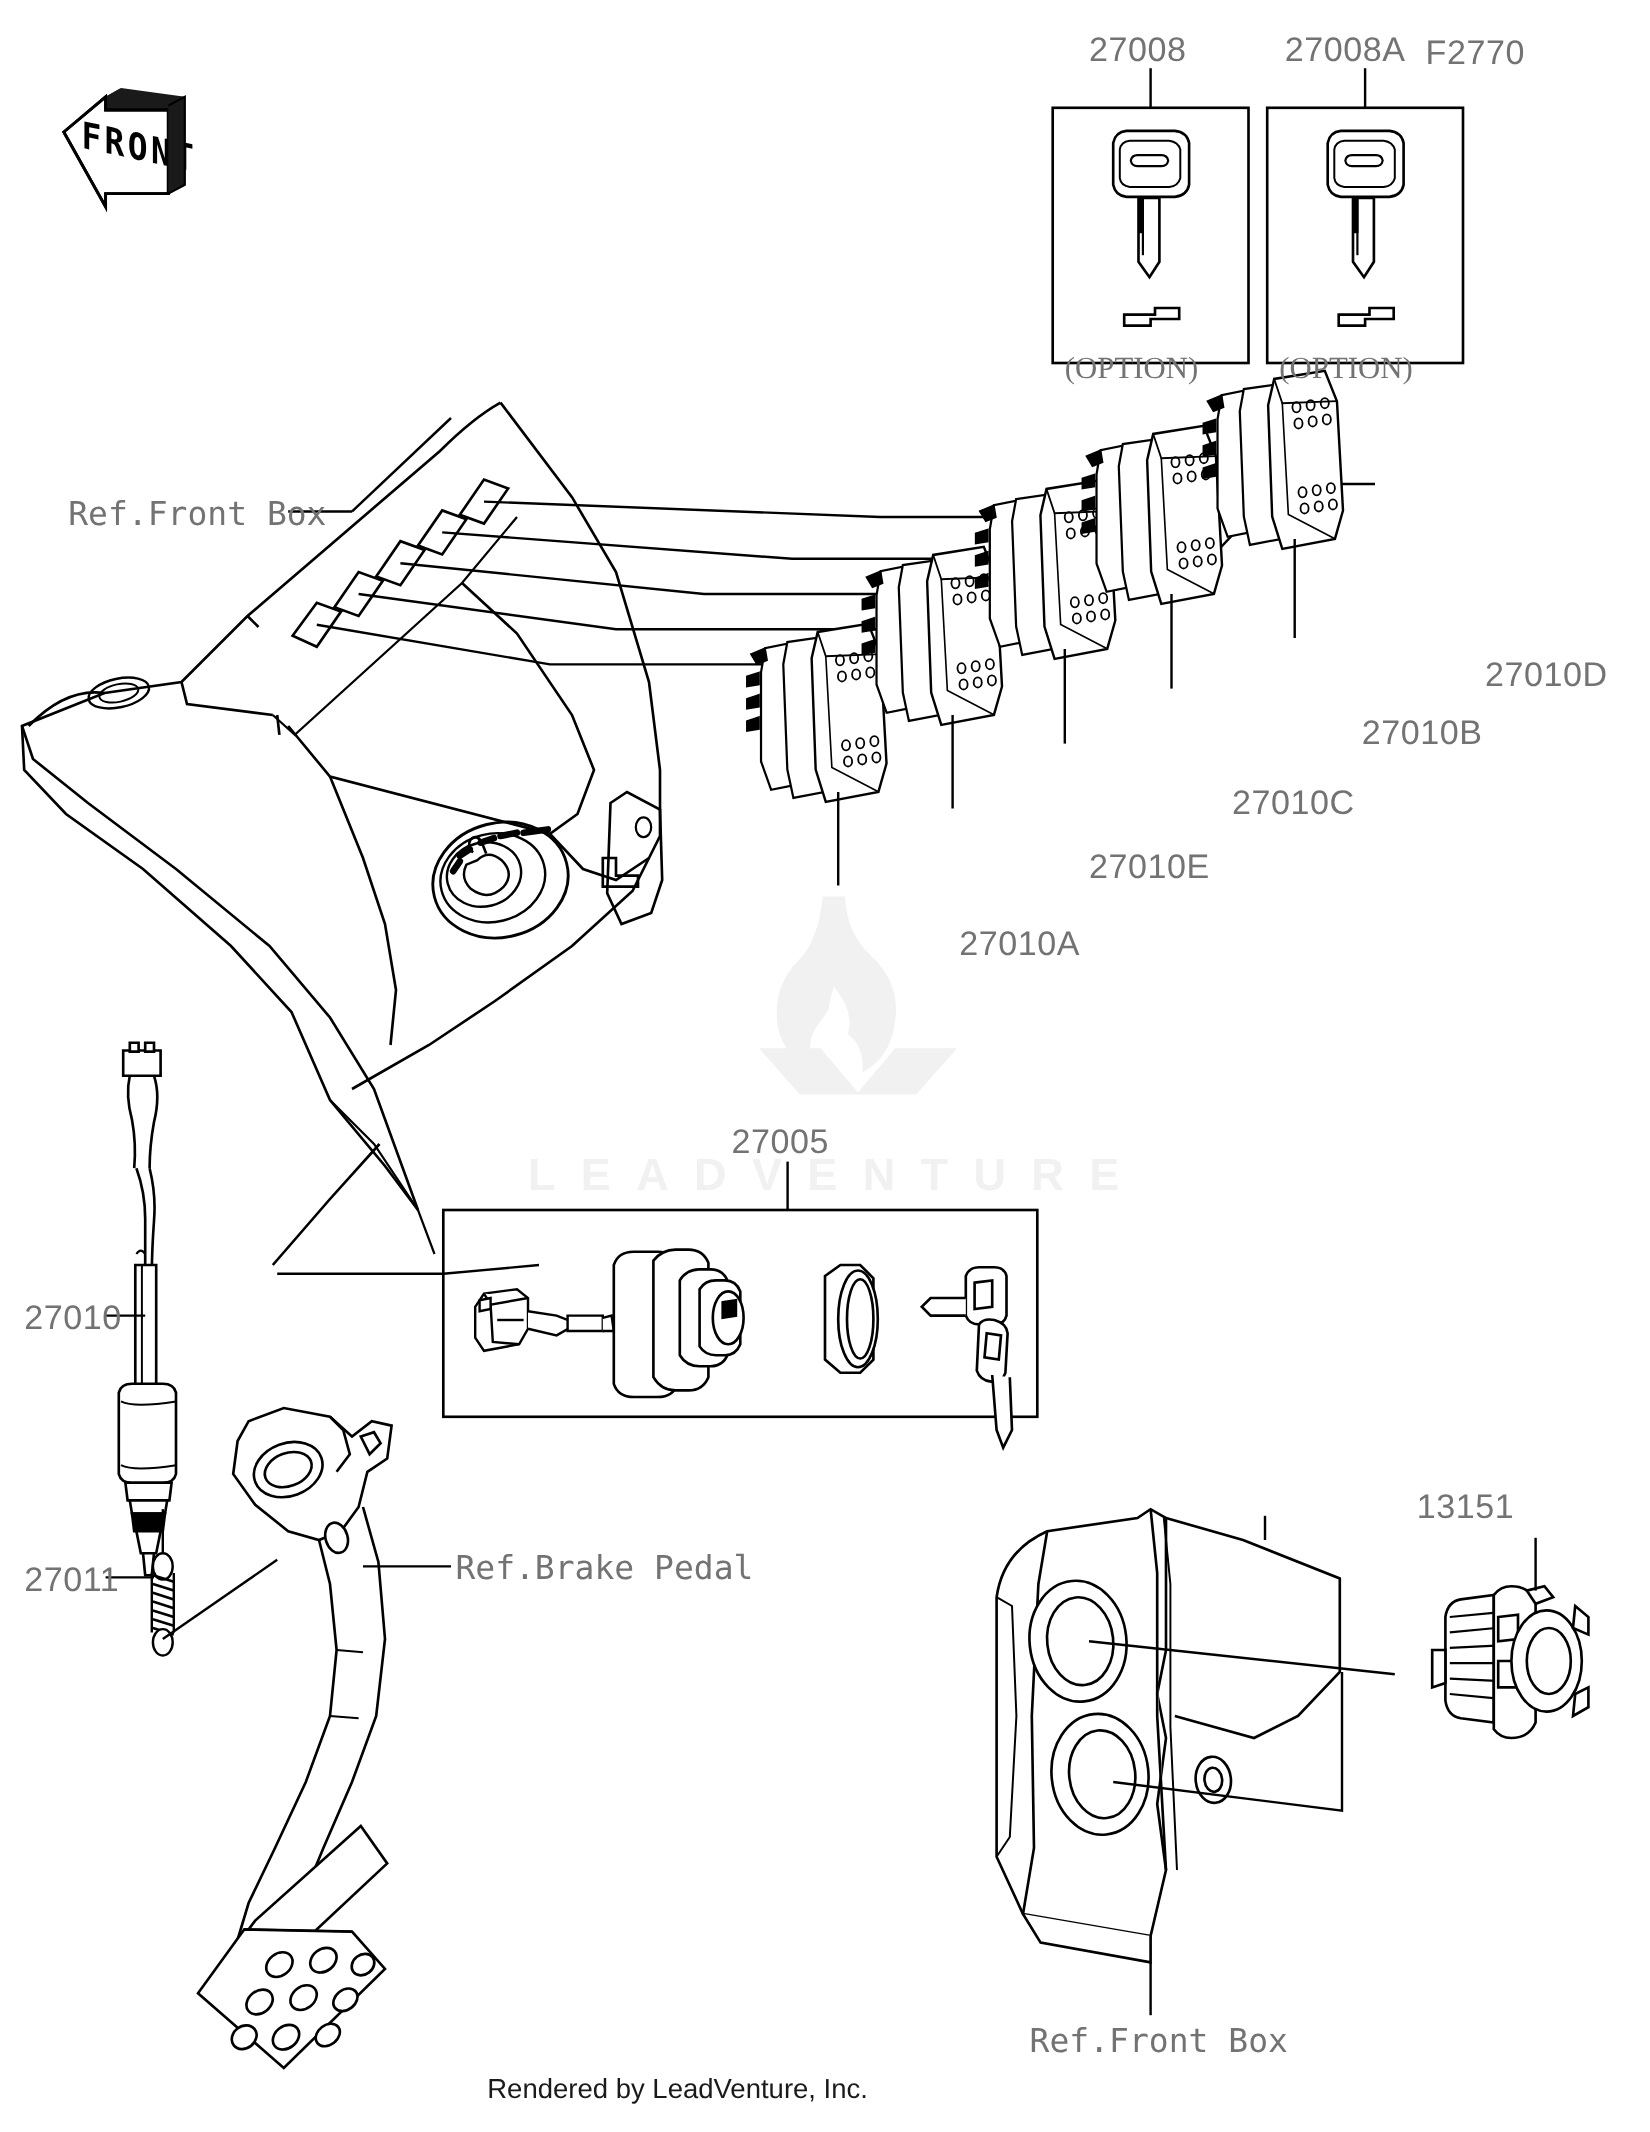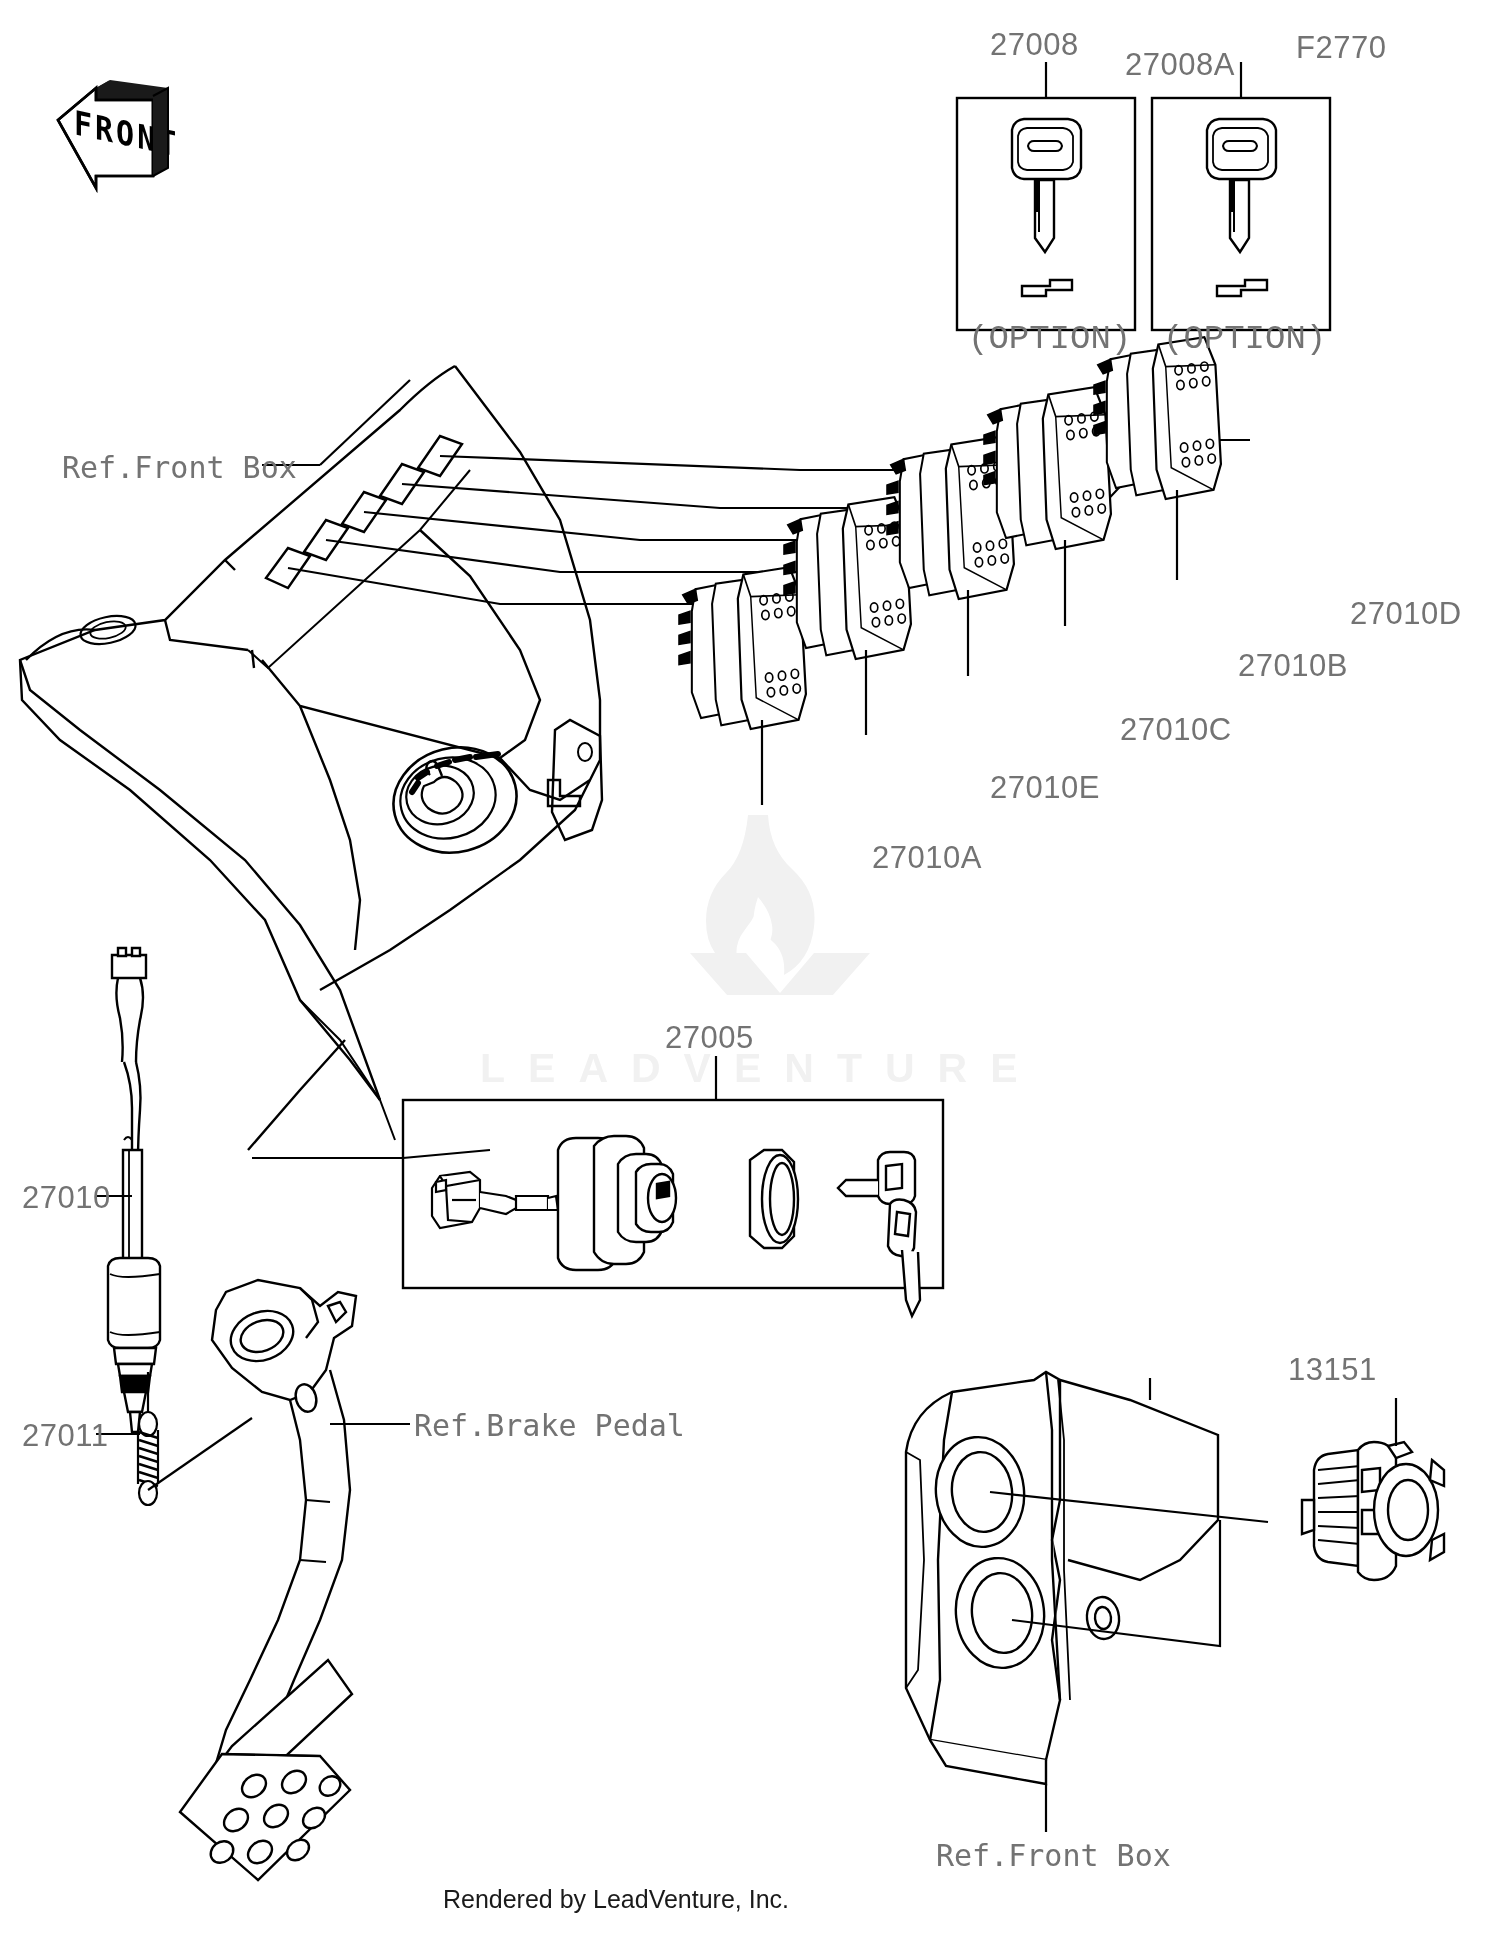--- a/index.html
+++ b/index.html
@@ -31,22 +31,22 @@
     color: #737373;
     white-space: nowrap;
     letter-spacing: 0px;
   }
   .lbl-num {
     font-family: "Liberation Sans", sans-serif;
     font-size: 31px;
     letter-spacing: 0.5px;
   }
   .lbl-opt {
-    font-family: Liberation Mono, monospace;
-    font-size: 34px;
+    font-family: Liberation Serif, serif;
+    font-size: 28px;
   }
   #footer {
     position: absolute;
     left: 0;
     top: 1885px;
     width: 1232px;
     text-align: center;
     font-family: "Liberation Sans", sans-serif;
     font-size: 25px;
     color: #1a1a1a;
@@ -415,21 +415,21 @@
   <svg class="wm" style="left:680px; top:805px; width:200px; height:190px;" viewBox="0 0 200 190">
     <path d="M68,10 q-4,40 -22,58 q-20,20 -20,48 q0,38 36,52 q-12,-24 2,-42
              q8,-10 14,-22 q2,22 14,32 q14,12 12,34 q26,-14 30,-48
              q4,-34 -22,-58 q-22,-20 -24,-54 Z" fill="#f1f1f1"></path>
     <path d="M78,92 q-6,18 -4,30 q2,14 12,20 q8,-10 6,-22 q-2,-14 -14,-28 Z" fill="#ffffff"></path>
     <path d="M10,148 L66,148 L100,188 L134,148 L190,148 L100,250 Z" fill="#f1f1f1"></path>
   </svg>
   <div class="wm" id="wm-text">LEADVENTURE</div>
 
   <div class="lbl lbl-num" style="left:990px; top:27px;">27008</div>
-  <div class="lbl lbl-num" style="left:1125px; top:27px;margin-top:20px;">27008A</div>
+  <div class="lbl lbl-num" style="left:1168px; top:27px;">27008A</div>
   <div class="lbl lbl-num" style="left:1296px; top:30px;">F2770</div>
 
   <div class="lbl lbl-opt" style="left:968px; top:320px;">(OPTION)</div>
   <div class="lbl lbl-opt" style="left:1163px; top:320px;">(OPTION)</div>
 
   <div class="lbl" style="left:62px; top:450px;">Ref.Front Box</div>
 
   <div class="lbl lbl-num" style="left:1350px; top:596px;">27010D</div>
   <div class="lbl lbl-num" style="left:1238px; top:648px;">27010B</div>
   <div class="lbl lbl-num" style="left:1120px; top:712px;">27010C</div>

